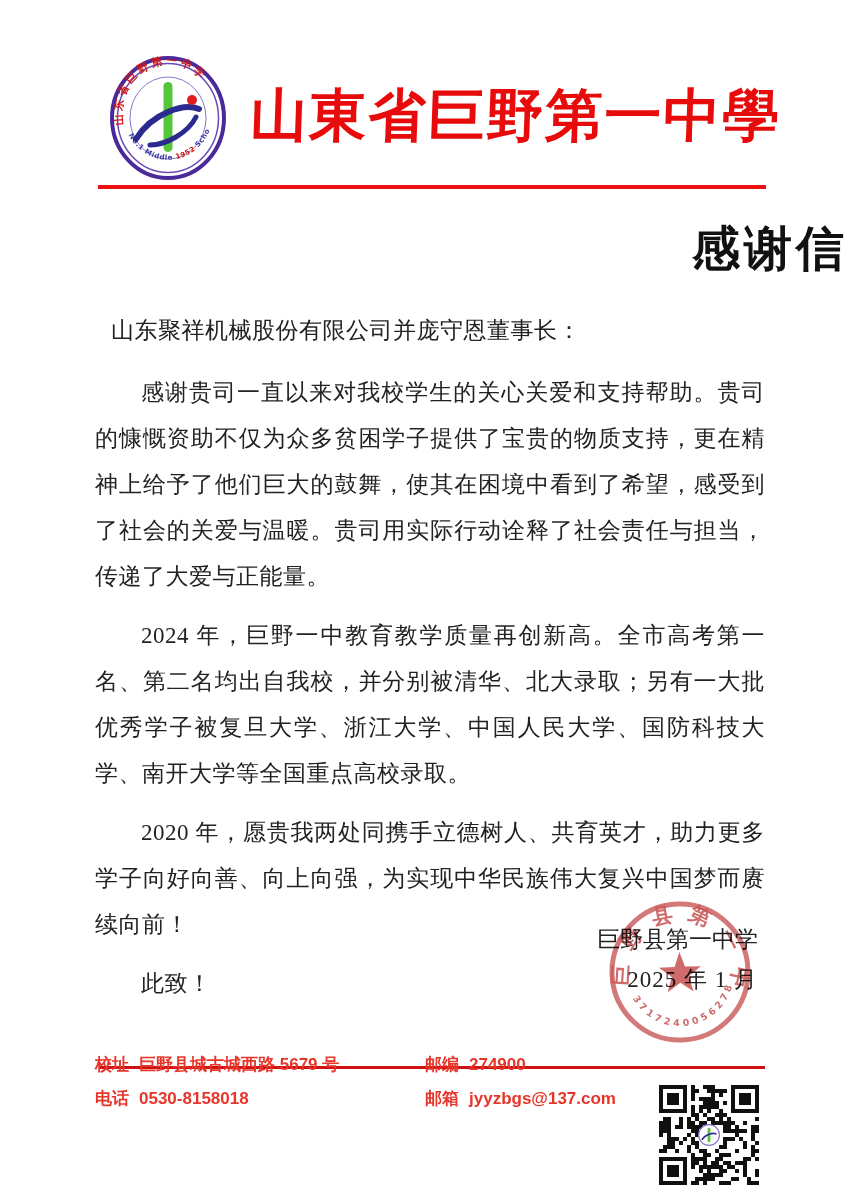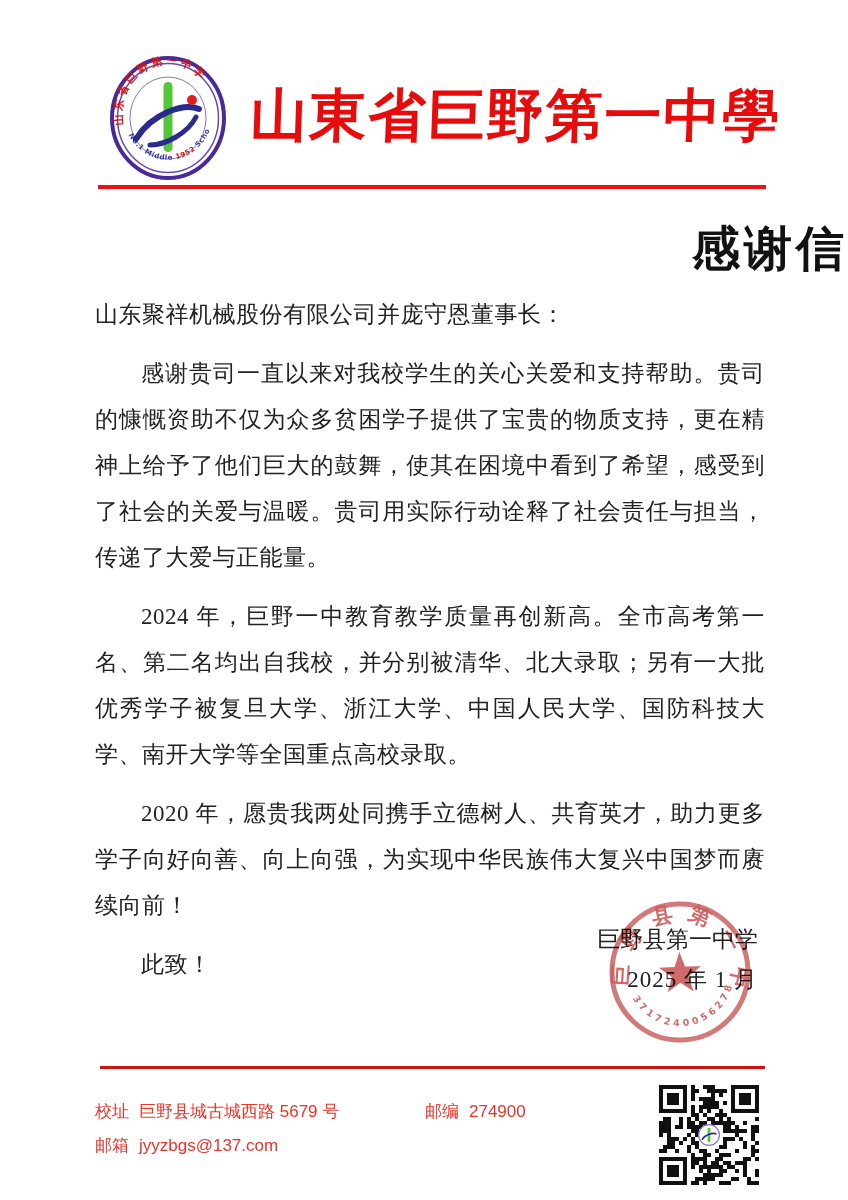--- a/index.html
+++ b/index.html
@@ -27,21 +27,21 @@
   .letter-title{
     position:absolute;left:0;top:217px;width:100%;text-align:right;
     font-size:48px;font-weight:bold;color:#111;letter-spacing:4px;
   }
   .letter-body{
     position:absolute;left:95px;top:292px;width:670px;
     font-size:23px;line-height:46px;color:#222;text-align:justify;
     letter-spacing:0.5px;
   }
   .letter-body p{margin:13px 0 0 0;text-indent:2em;}
-  .letter-body .salutation{margin:0;text-indent:0;}
+  .letter-body .salutation{margin:16px;text-indent:0;}
   .sig-block{
     position:absolute;right:90px;top:925px;text-align:right;
     font-size:23px;color:#222;line-height:30px;z-index:1;
   }
   .sig-block .sig-date{margin-top:10px;letter-spacing:1px;}
 
   
   .stamp{
     position:absolute;left:605px;top:897px;width:150px;height:150px;
     z-index:2;mix-blend-mode:multiply;opacity:0.88;pointer-events:none;
@@ -49,23 +49,22 @@
   }
 
   
   .rule-bottom{
     position:absolute;left:100px;top:1066px;width:665px;height:3px;background:#d11212;
   }
   .footer-info{
     position:absolute;left:95px;top:1052px;width:560px;
     display:grid;grid-template-columns:330px auto;grid-row-gap:8px;
     font-family:"Liberation Sans","DejaVu Sans",sans-serif;
-    font-size:17px;font-weight:400;color:#e8352a;line-height:26px;
+    font-size:17px;font-weight:700;color:#e8352a;line-height:26px;
     white-space:nowrap;
-    margin-top:47px;
   }
   .footer-info .label{margin-right:10px;}
   .qr{position:absolute;left:658px;top:1085px;width:102px;height:100px;}
 </style>
 </head>
 <body>
 
 <div class="page">
 
   <svg class="logo" viewBox="0 0 120 126">
@@ -124,20 +123,23 @@
   </svg>
 
   <div class="rule-bottom"></div>
 
   <div class="footer-info">
     <div>
       <span class="label">校址</span><span>巨野县城古城西路 5679 号</span>
     </div>
     <div>
       <span class="label">邮编</span><span>274900</span>
+    </div>
+    <div>
+      <span class="label">电话</span><span>0530-8158018</span>
     </div>
     <div>
       <span class="label">邮箱</span><span>jyyzbgs@137.com</span>
     </div>
   </div>
 
   <svg class="qr" viewBox="0 0 25 25">
     <rect x="0" y="0" width="25" height="25" fill="#ffffff"></rect>
     <g id="qr-modules" fill="#101010">
         <rect x="8" y="0" width="1" height="1"></rect>

